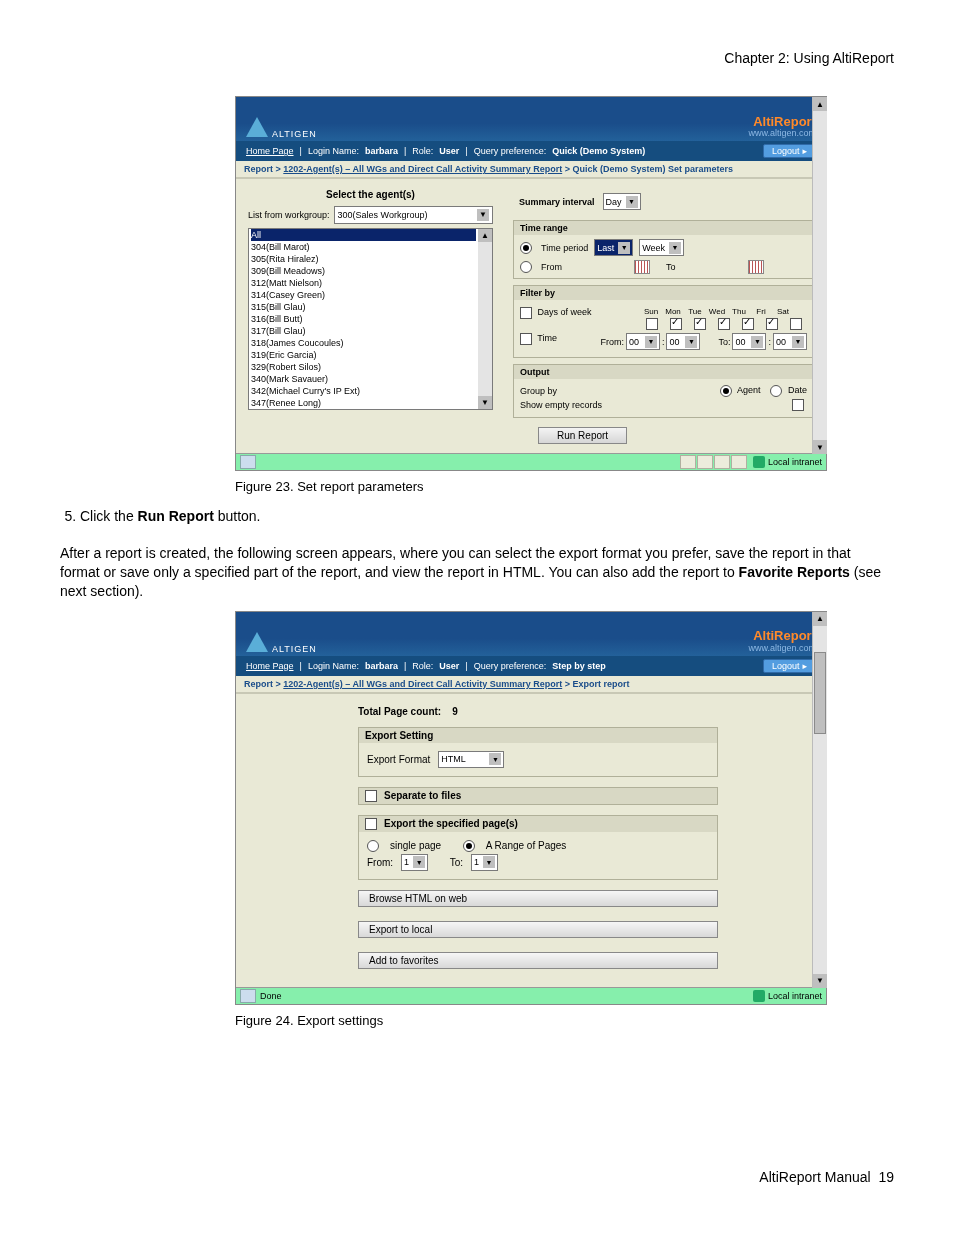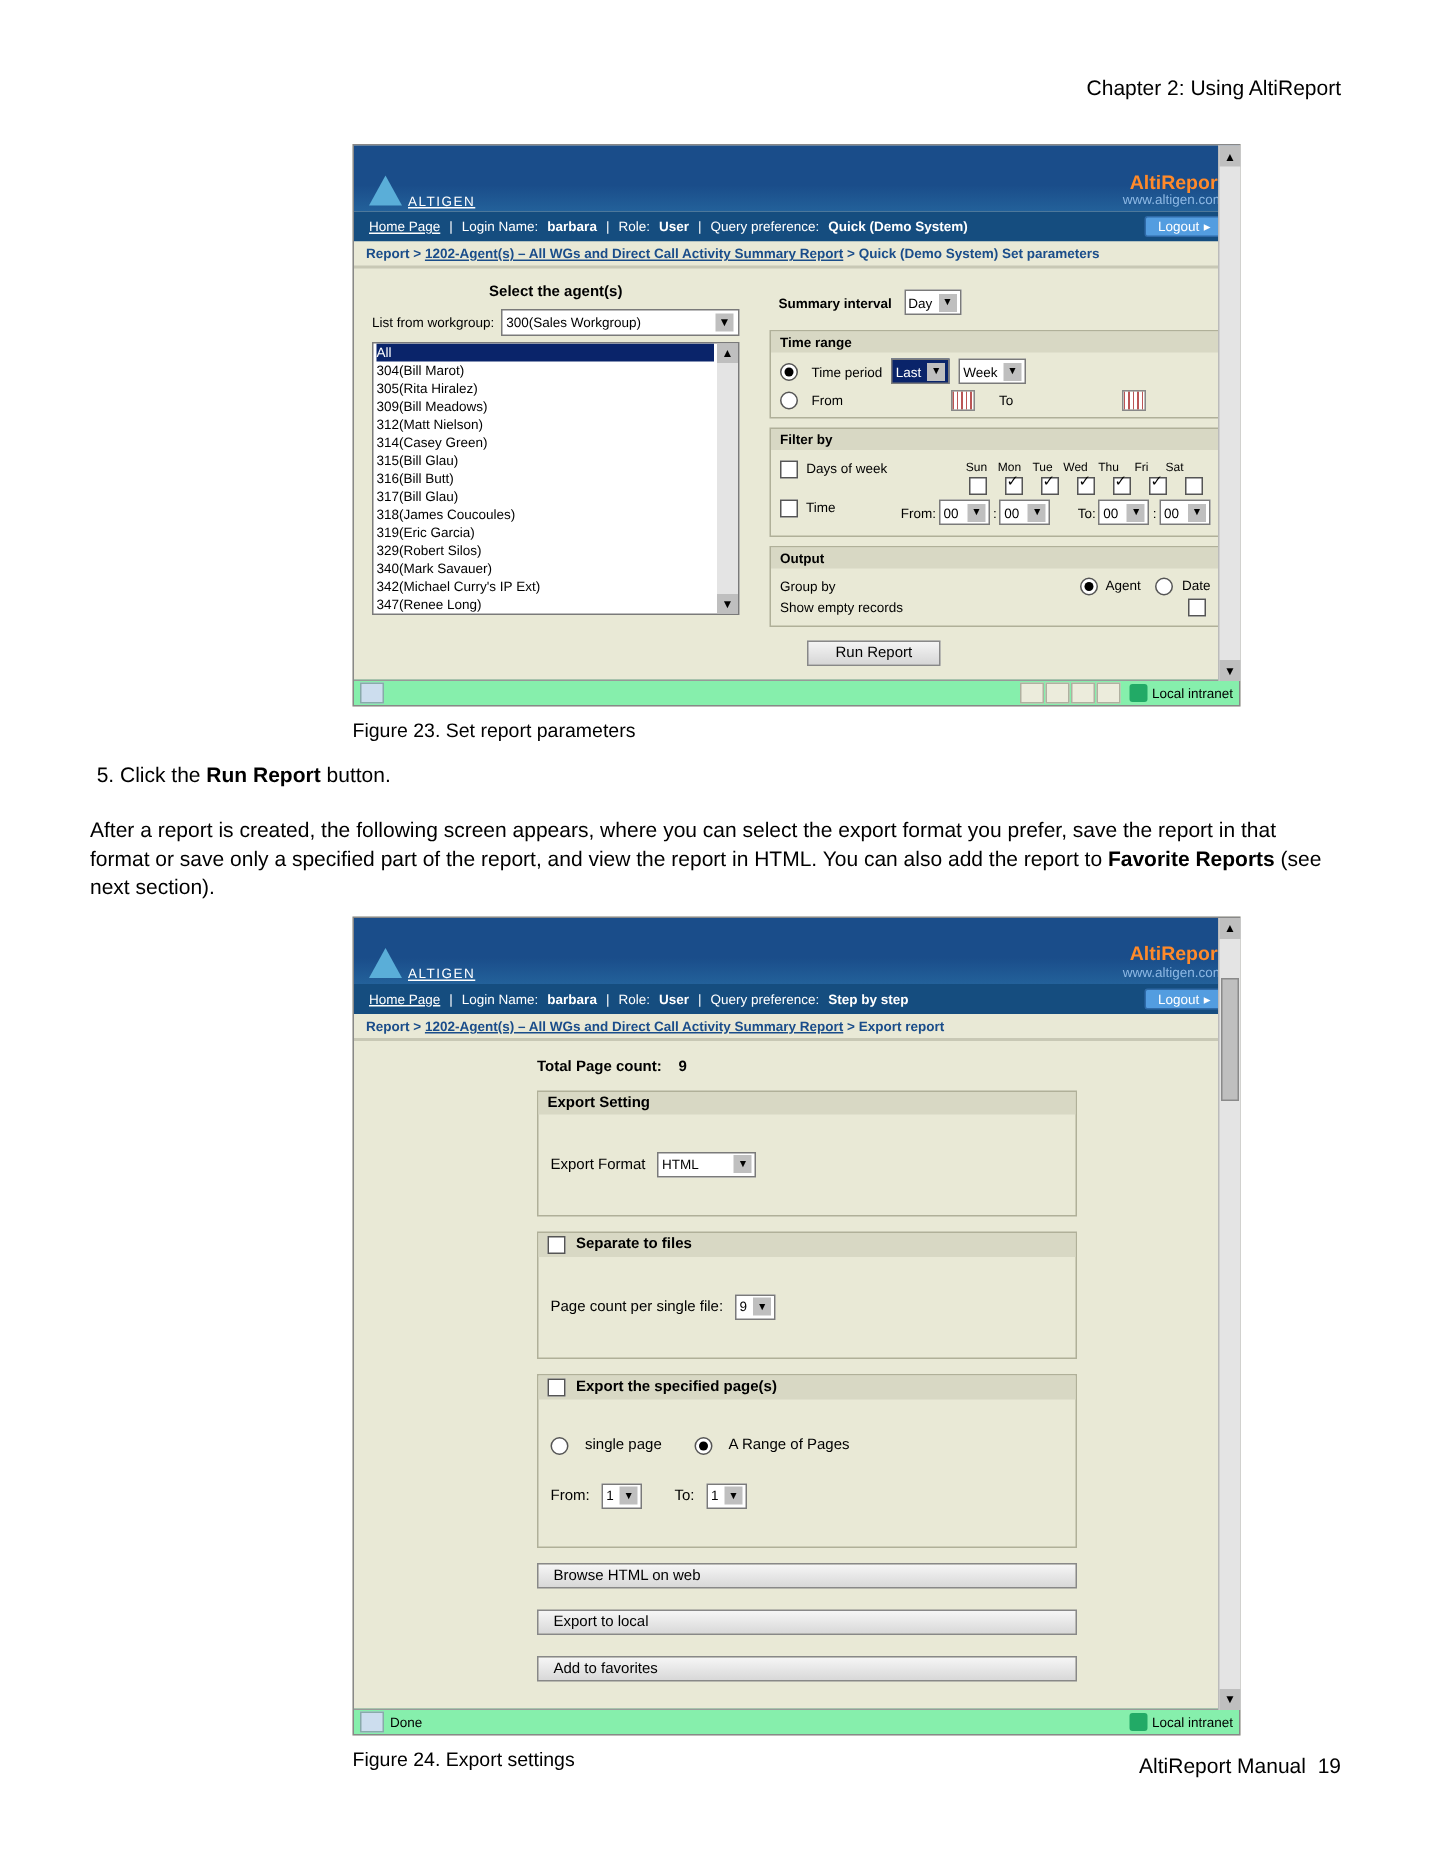--- a/index.html
+++ b/index.html
@@ -44,21 +44,20 @@
     height: 42px;
     padding: 0 10px 2px 10px;
     color: #fff;
   }
   .logo-block {
     display: flex;
     align-items: flex-end;
     gap: 4px;
     font-size: 9px;
     letter-spacing: 1px;
-    text-decoration: underline;
     text-align: center;
   }
   .logo-triangle {
     width: 0; height: 0;
     border-left: 11px solid transparent;
     border-right: 11px solid transparent;
     border-bottom: 20px solid #5aaed8;
     margin-bottom: 2px;
   }
   .brand-block {
@@ -222,21 +221,21 @@
   .s2-heading { color: #000; font-weight: bold; font-size: 10px; margin-bottom: 10px; }
   .s2-section {
     border: 1px solid #b0b099; background: #e9e9d6;
     margin-bottom: 10px;
   }
   .s2-section .hdr {
     background: #d8d8c4; font-weight: bold; padding: 2px 6px; font-size: 10px;
     display: flex; align-items: center; gap: 4px;
   }
   .s2-section .content { padding: 6px 8px; font-size: 10px; }
-  .s2-row { display: flex; align-items: center; gap: 8px; margin: 19px 0; }
+  .s2-row { display: flex; align-items: center; gap: 8px; margin: 2px 0; }
   .s2-btn {
     background: linear-gradient(#f6f6f6,#d8d8d8);
     border: 1px solid #888; padding: 2px 10px; font-size: 10px;
   }
   .btn-row { display: flex; gap: 14px; flex-direction: column; }
 
   .scroll-rail {
     position: absolute; right: -1px; top: 0; bottom: 16px; width: 14px;
     background: #e4e4e4; border-left: 1px solid #bbb;
   }
@@ -550,29 +549,20 @@
             </span>
           </div>
         </div>
       </div>
 
       <div class="s2-section">
         <div class="hdr">
           <span class="check-box"></span>
           <span>Separate to files</span>
         </div>
-        <div class="content">
-          <div class="s2-row">
-            <span>Page count per single file:</span>
-            <span class="mini-select">
-              <span>9</span>
-              <span class="tiny-chev">▼</span>
-            </span>
-          </div>
-        </div>
       </div>
 
       <div class="s2-section">
         <div class="hdr">
           <span class="check-box"></span>
           <span>Export the specified page(s)</span>
         </div>
         <div class="content">
           <div class="s2-row">
             <span class="radio-dot"></span>

